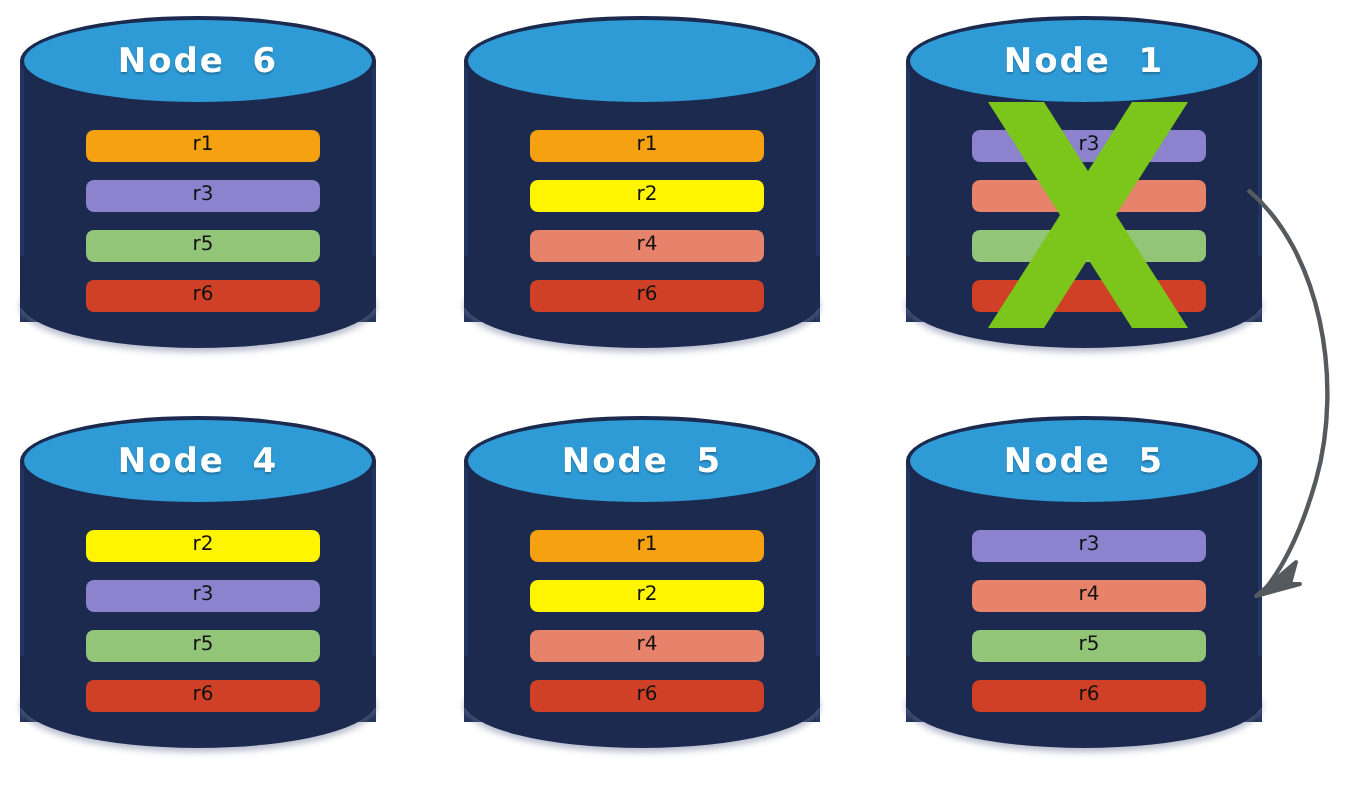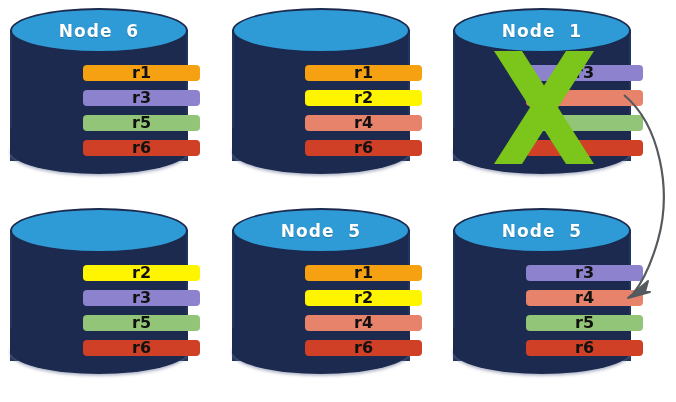--- a/index.html
+++ b/index.html
@@ -49,23 +49,22 @@
     text-shadow:0 1px 1px rgba(0,0,0,.25);
     z-index:4;
     white-space:pre;
   }
 
   .bars{position:absolute;left:0;top:0;width:178px;height:175px;z-index:5;}
   .bar{
     position:absolute;left:33px;width:117px;height:16px;
     border-radius:4px;
     display:flex;align-items:center;justify-content:center;
-    font-size:16px;font-weight:bold;color:#111111;
+    font-size:10px;font-weight:normal;color:#111111;
     line-height:1;
-    margin-left:40px;
   }
 
   
   .xmark{position:absolute;left:0;top:0;width:178px;height:175px;z-index:9;pointer-events:none;}
 
   
   #arrow{position:absolute;left:0;top:0;width:676px;height:402px;z-index:12;pointer-events:none;}
 </style>
 </head>
 <body style="background: rgb(255, 255, 255);">
@@ -117,20 +116,21 @@
         <path d="M 113 43 L 141 43 L 69 156 L 41 156 Z" fill="#7cc51a"></path>
       </g>
     </svg>
   </div>
 
   <div class="node" style="left:10px;top:208px;">
     <div class="cyl-body"></div>
     <div class="cyl-bottom"></div>
     <div class="cyl-mask"></div>
     <div class="cyl-top"></div>
+    <div class="cyl-title">Node  4</div>
     <div class="bars">
       <div class="bar" style="top: 57px; background: rgb(255, 245, 0);">r2</div>
       <div class="bar" style="top: 82px; background: rgb(140, 130, 205);">r3</div>
       <div class="bar" style="top: 107px; background: rgb(146, 197, 120);">r5</div>
       <div class="bar" style="top: 132px; background: rgb(207, 64, 38);">r6</div>
     </div>
   </div>
 
   <div class="node" style="left:232px;top:208px;padding-left:19px;">
     <div class="cyl-body"></div>

